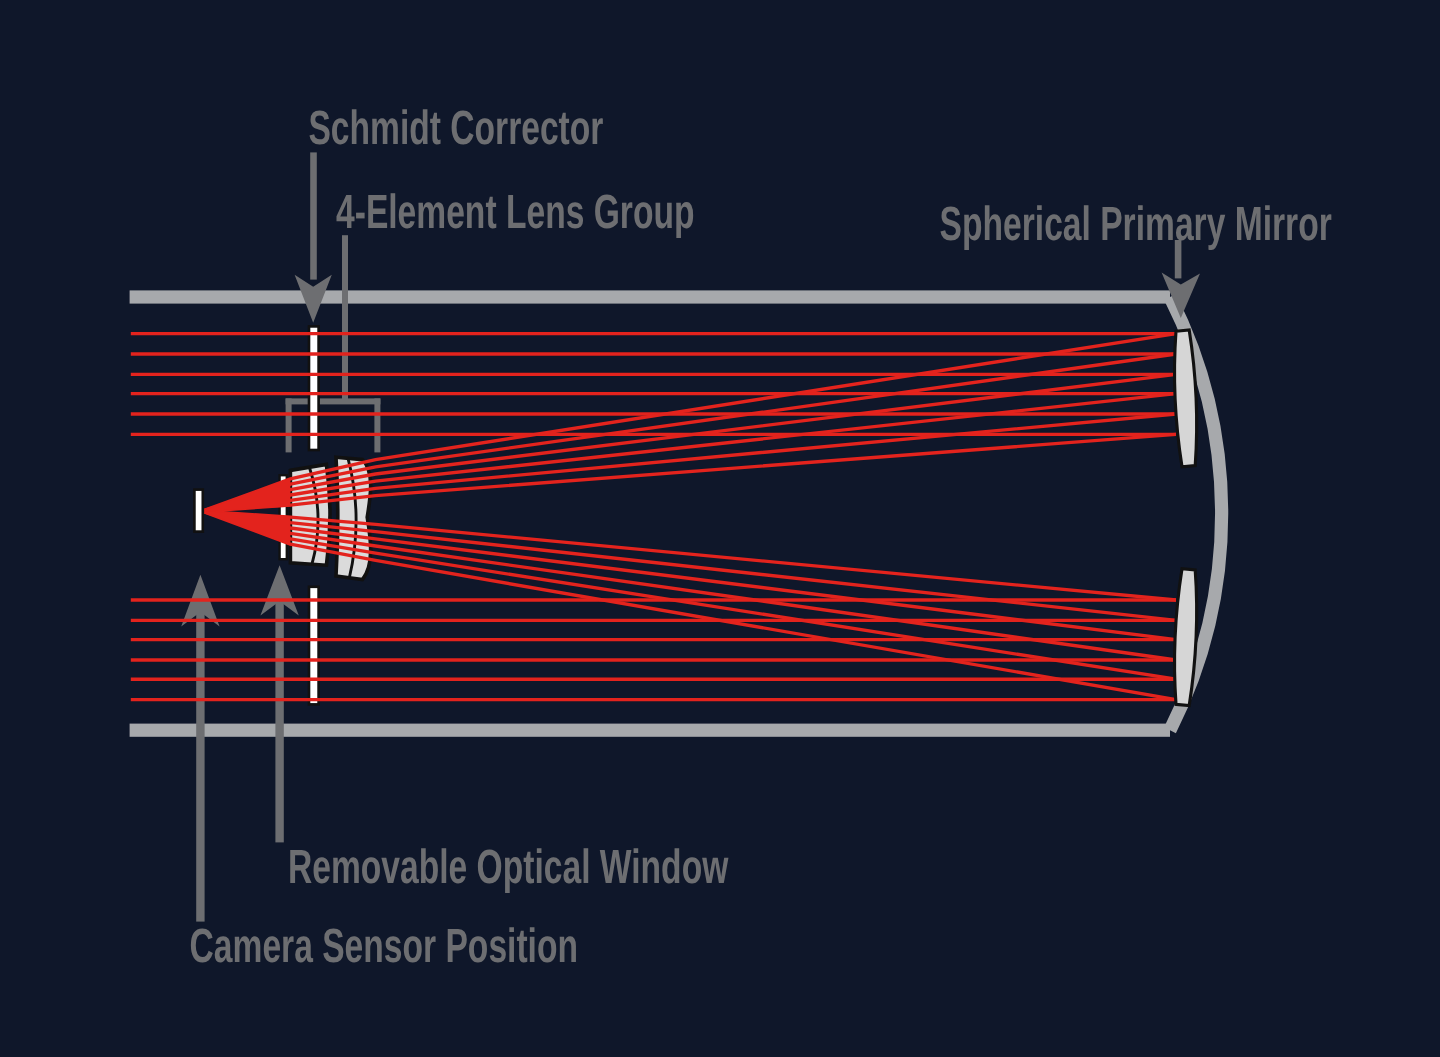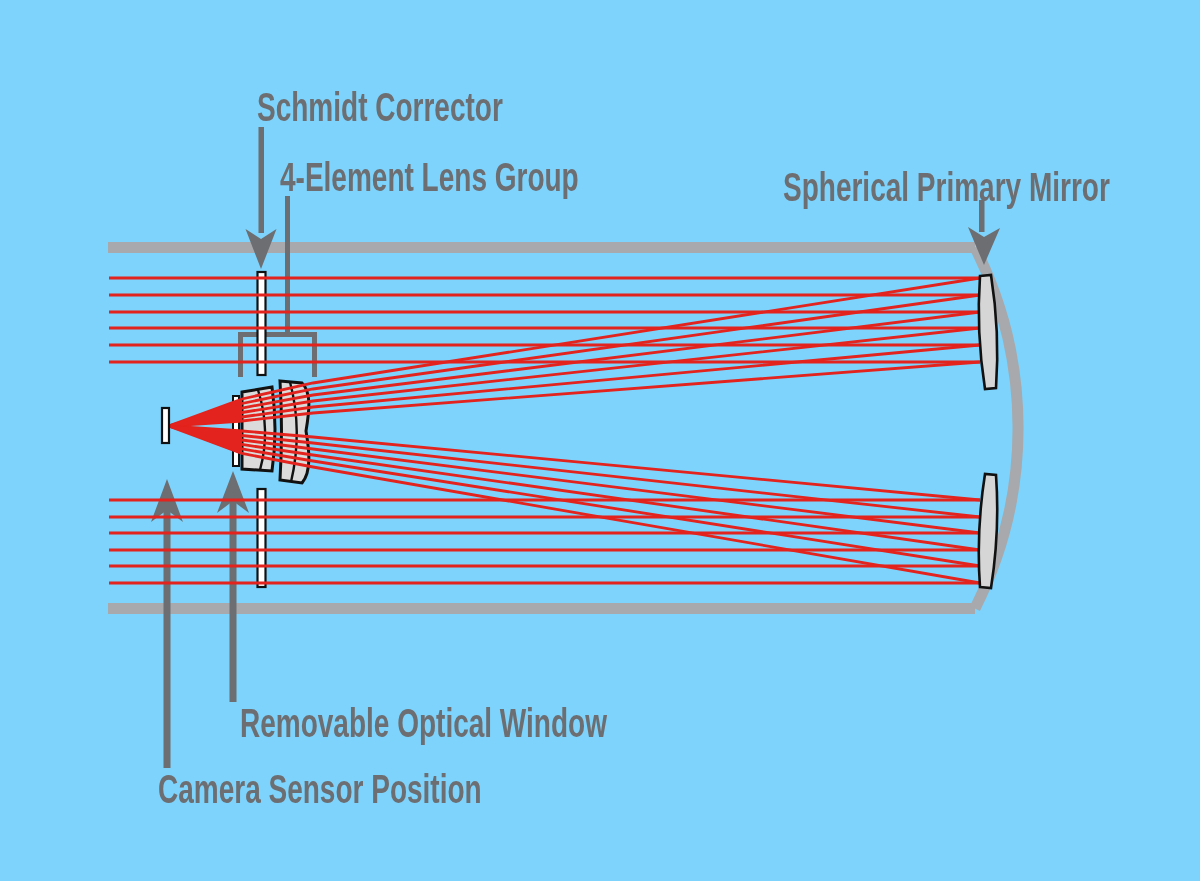--- a/index.html
+++ b/index.html
@@ -1,20 +1,20 @@
 <!DOCTYPE html>
 <html><head>
 <meta charset="utf-8">
 <style>
   html, body { margin: 0; padding: 0; background: #ffffff; }
   #stage {
     position: relative;
     width: 1200px;
     height: 881px;
-    background: #7dd3fc;
+    background: #0f172a;
     overflow: hidden;
     font-family: "Liberation Sans", sans-serif;
   }
   #schematic-svg { position: absolute; left: 0; top: 0; }
   .diagram-label {
     position: absolute;
     font-size: 40px;
     font-weight: 600;
     line-height: 1;
     color: #6d6e71;

